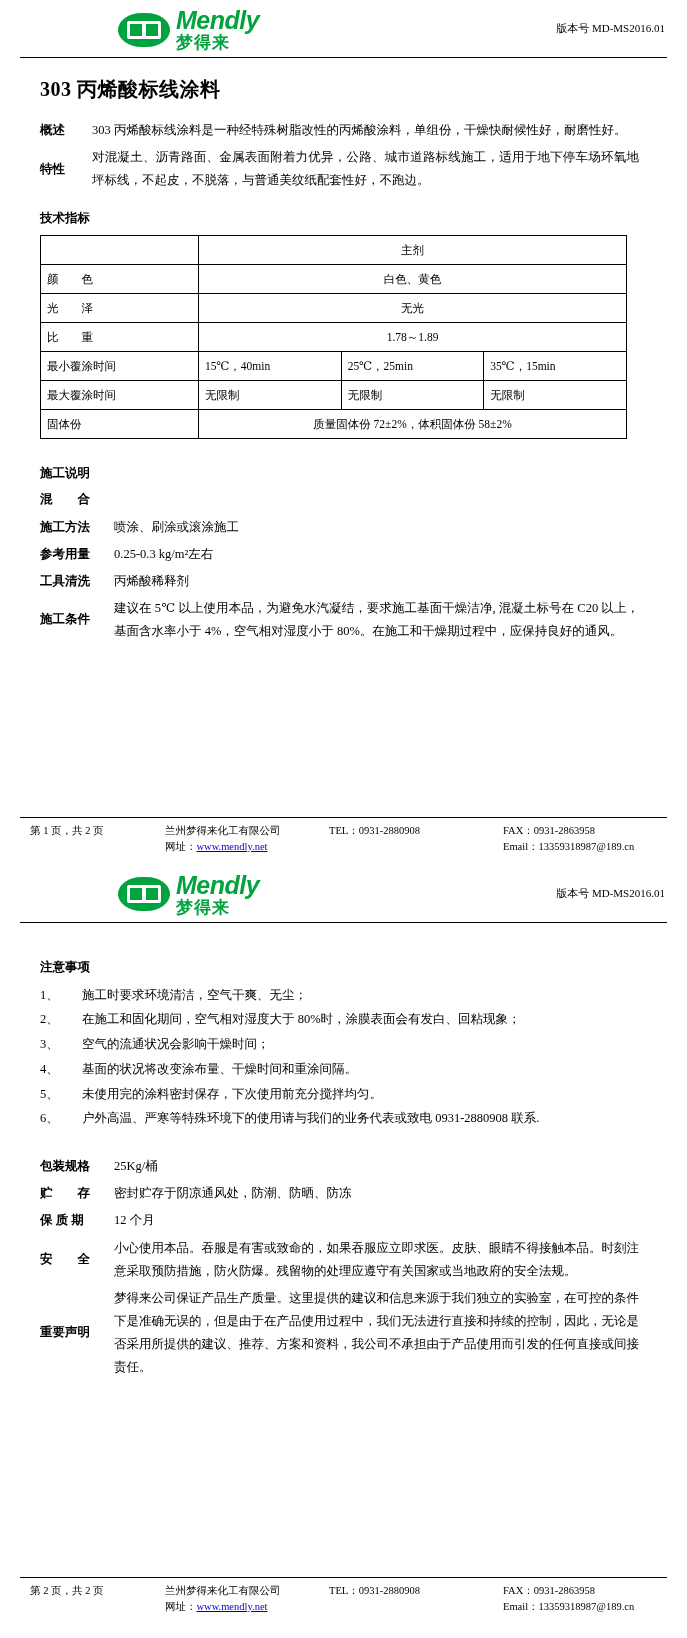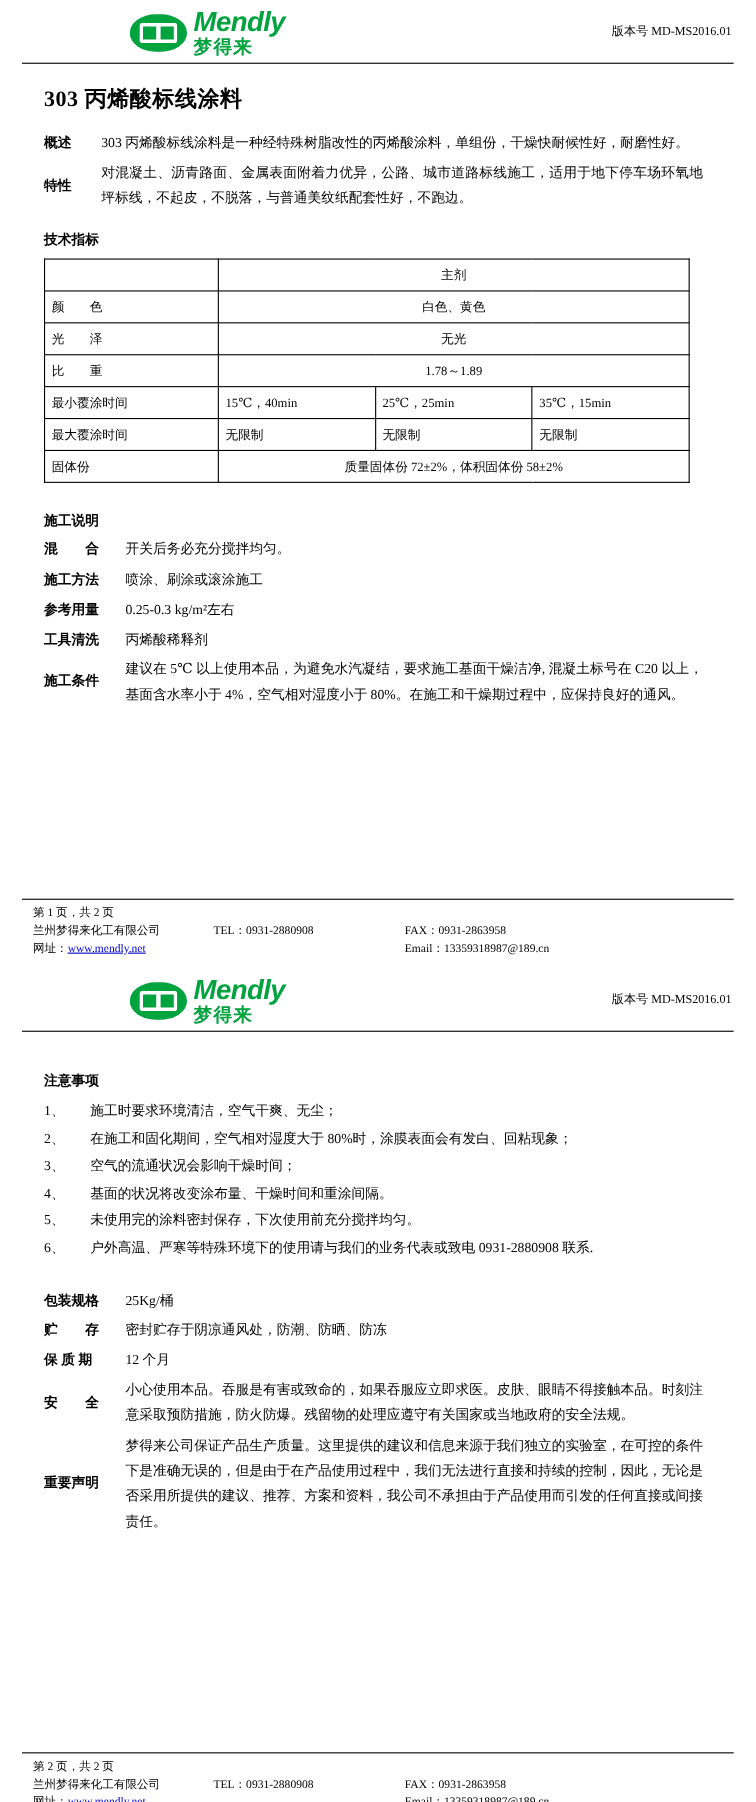--- a/index.html
+++ b/index.html
@@ -161,21 +161,20 @@
   }
   .footer-rule {
     border-top: 1px solid #000;
     margin: 0 0 5px 0;
   }
   .footer-inner {
     display: flex;
     font-size: 10.5px;
     line-height: 1.5;
     padding: 0 10px 10px 10px;
-    flex-direction: column;
   }
   .footer-page {
     flex: 0 0 auto;
     width: 135px;
   }
   .footer-company {
     flex: 1 1 auto;
   }
   .footer-line {
     display: flex;
@@ -279,21 +278,20 @@
       </tr>
     </tbody>
       </table>
   </div>
 
   <div class="sub-head" style="margin-top:26px;">施工说明</div>
 
   <div class="section" style="margin-top:2px;padding-left:40px;">
     <div class="kv-row">
       <div class="kv-key wide">混　　合</div>
-      <div class="kv-val">开关后务必充分搅拌均匀。</div>
     </div>
     <div class="kv-row">
       <div class="kv-key wide">施工方法</div>
       <div class="kv-val">喷涂、刷涂或滚涂施工</div>
     </div>
     <div class="kv-row">
       <div class="kv-key wide">参考用量</div>
       <div class="kv-val">0.25-0.3 kg/m²左右</div>
     </div>
     <div class="kv-row">

